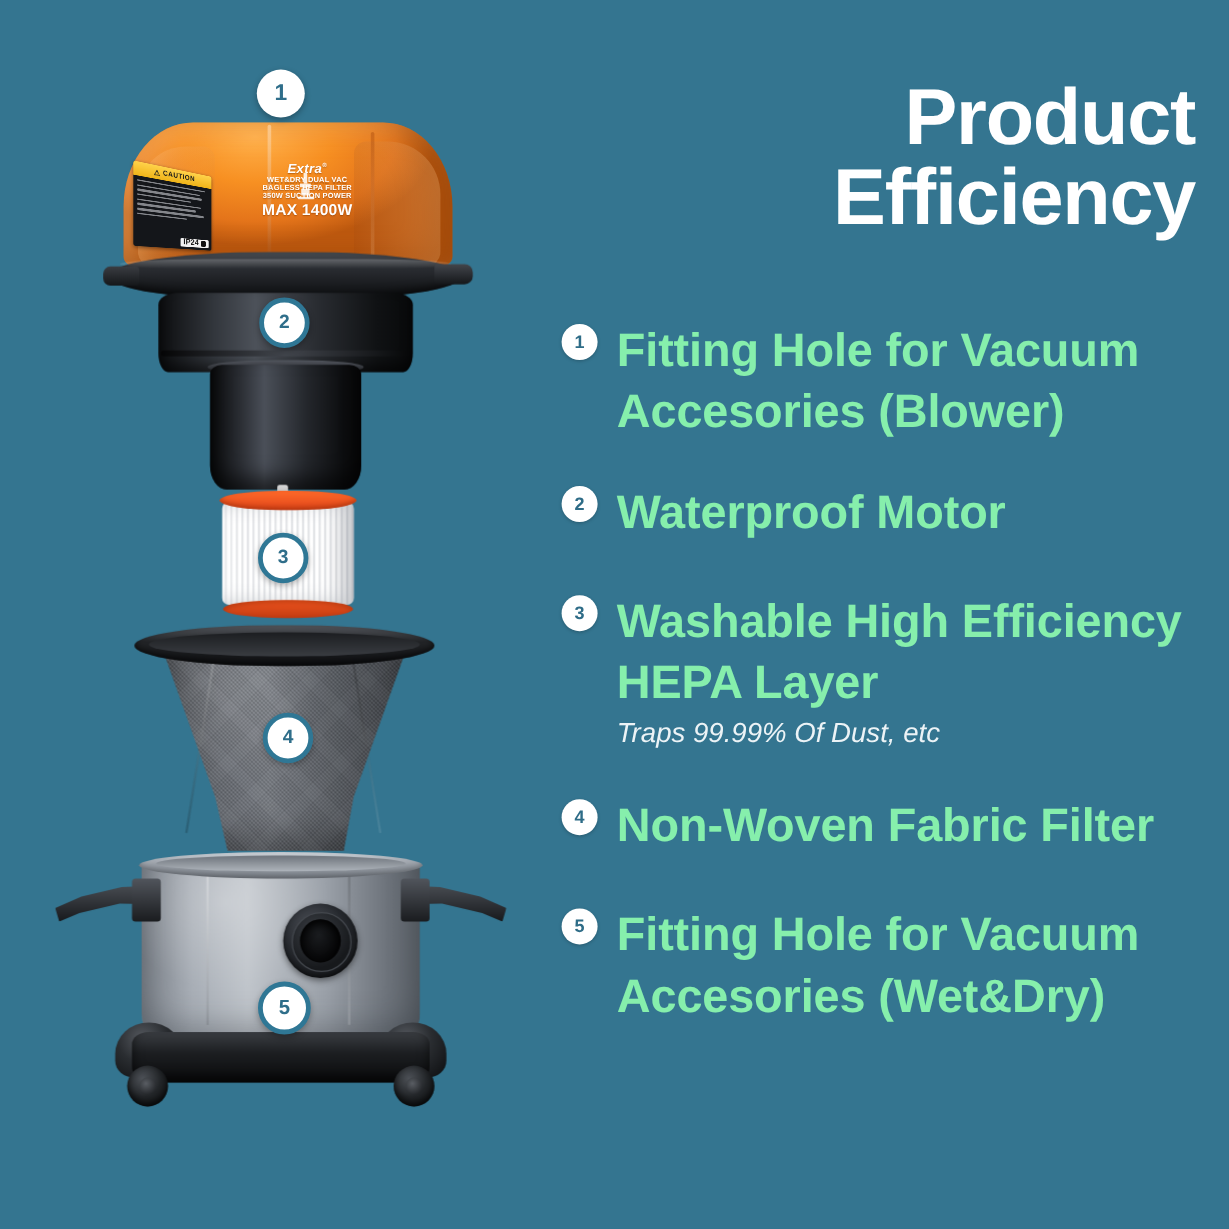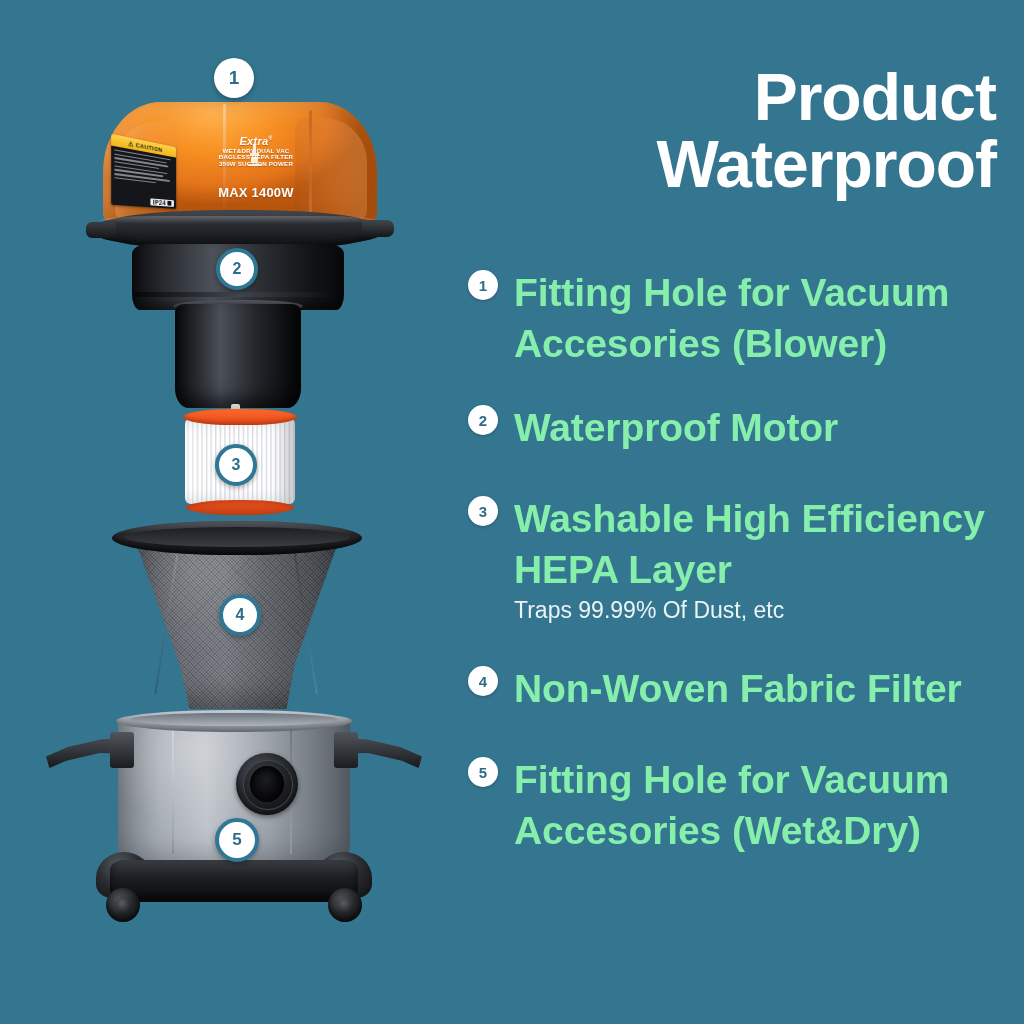--- a/index.html
+++ b/index.html
@@ -66,21 +66,21 @@
     position: absolute; left: 196px; top: 136px;
     width: 120px; text-align: center; color: #fff;
     text-shadow: 0 1px 1px rgba(120,50,0,.5);
     line-height: 1.06;
   }
   .brand-mark {
     font-size: 11px; font-weight: 700; font-style: italic; letter-spacing: .3px;
   }
   .brand-mark sup { font-size: 5px; vertical-align: super; }
   .print-line { font-size: 6.2px; font-weight: 700; letter-spacing: .18px; }
-  .print-max { font-size: 13px; font-weight: 700; letter-spacing: .2px; margin-top: 19px; }
+  .print-max { font-size: 13px; font-weight: 700; letter-spacing: .2px; margin-top: 1px; }
   .head-logo-glyph {
     position: absolute; left: 246px; top: 142px; width: 18px; height: 26px;
     opacity: .95;
   }
 
   
   .caution-sticker {
     position: absolute; left: 110px; top: 141px; width: 72px; height: 66px;
     background: #14161a; border-radius: 2px;
     transform: perspective(220px) rotateY(26deg) skewY(7deg);
@@ -369,20 +369,21 @@
     font-weight: 700;
     line-height: 1.30;
     letter-spacing: -.1px;
   }
   .feature .sub {
     color: #ecf3f6;
     font-size: 23px;
     font-weight: 400;
     line-height: 1.30;
     margin-top: 1px;
+    font-style: italic;
   }
   .feature.f1 { margin-bottom: 34px; }
   .feature.f2 { margin-bottom: 40px; }
   .feature.f3 { margin-bottom: 38px; }
   .feature.f4 { margin-bottom: 40px; }
   .feature.f5 { margin-bottom: 0; }
 </style>
 </head>
 <body>
 
@@ -485,21 +486,21 @@
     <div class="marker ringed m2">2</div>
     <div class="marker ringed m3">3</div>
     <div class="marker ringed m4">4</div>
     <div class="marker ringed m5">5</div>
   </div>
 
   <div id="info-panel">
 
     <div id="title">
       <span class="t-line">Product</span>
-      <span class="t-line">Waterproof</span>
+      <span class="t-line">Efficiency</span>
     </div>
 
     <div id="feature-list">
 
       <div class="feature f1">
         <div class="num">1</div>
         <div class="label">Fitting Hole for Vacuum Accesories (Blower)</div>
       </div>
 
       <div class="feature f2">

